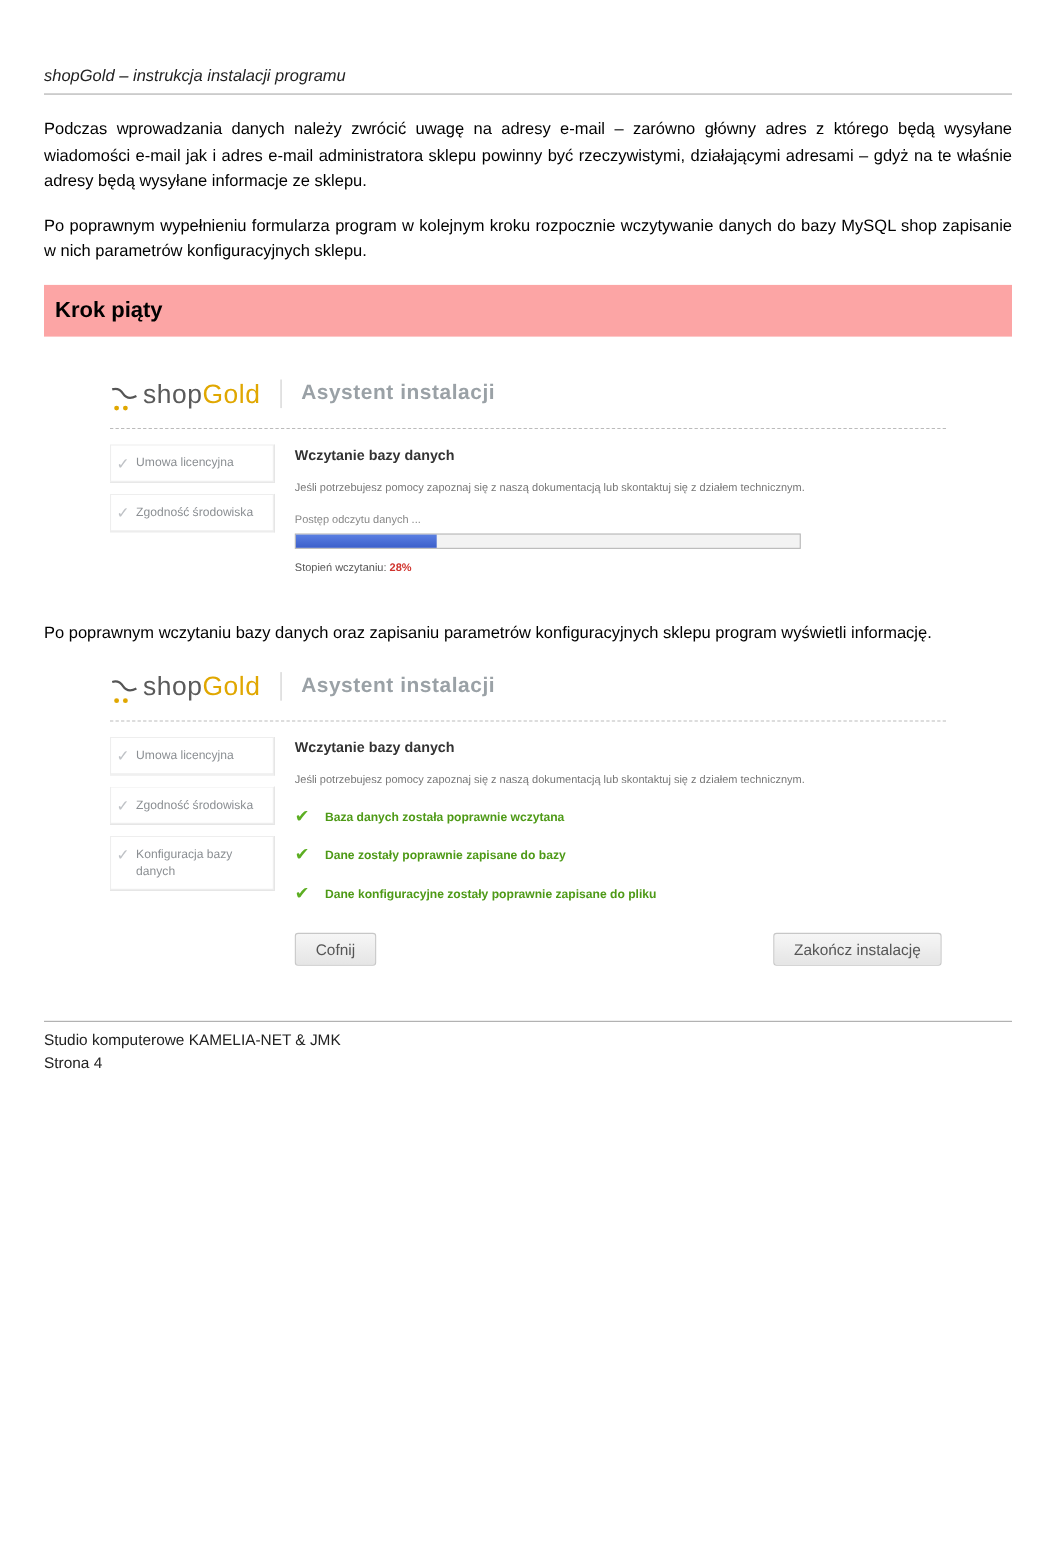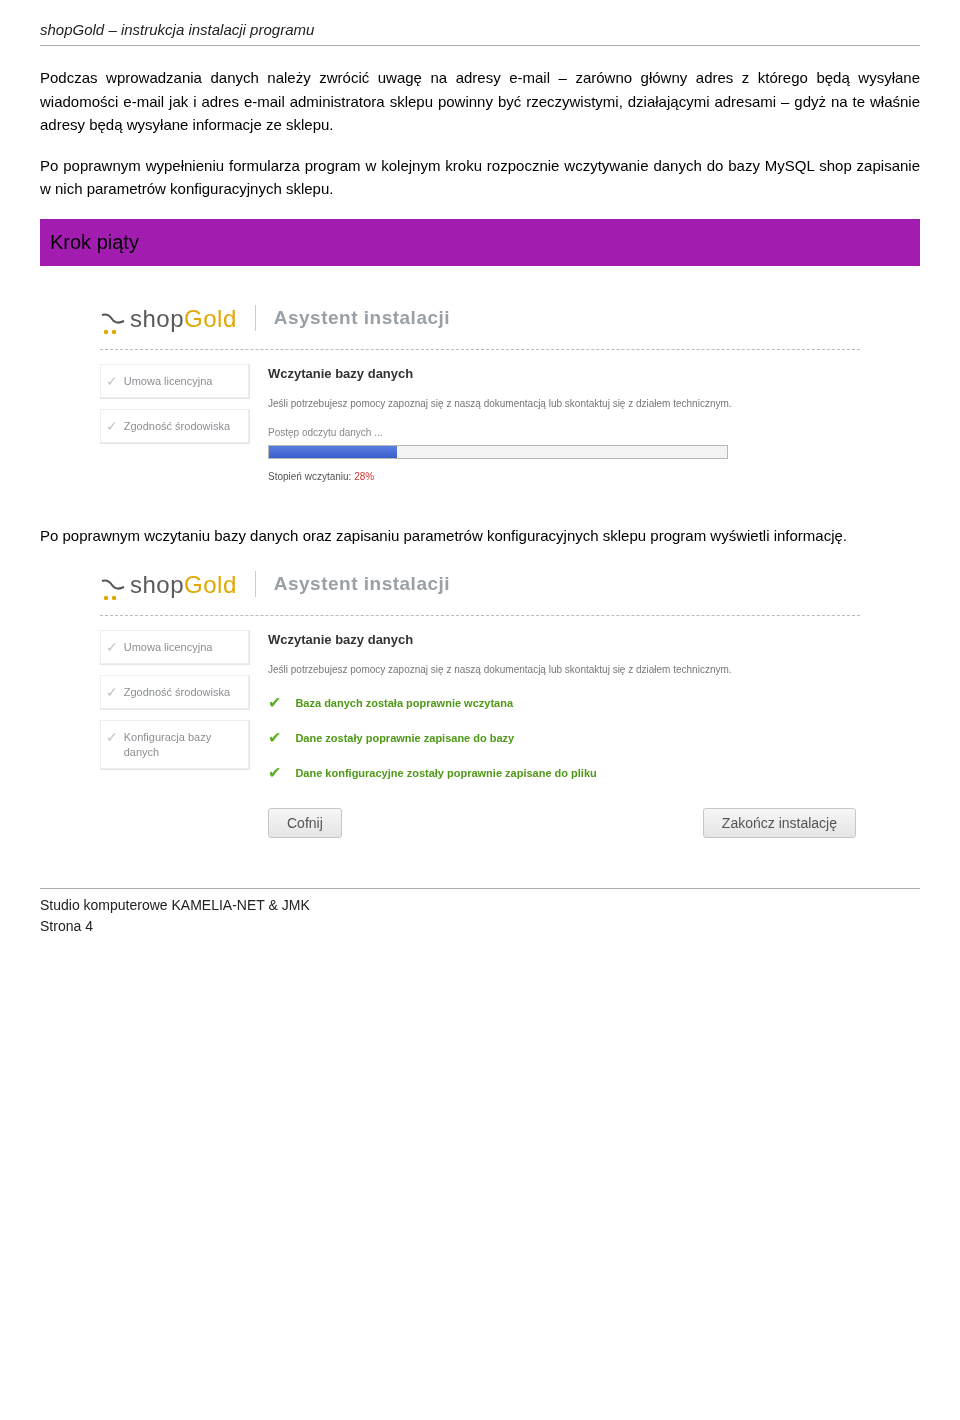--- a/index.html
+++ b/index.html
@@ -13,28 +13,29 @@
     font-size: 15px;
     line-height: 1.55;
   }
   .doc-header {
     font-style: italic;
     font-size: 15px;
     color: #222;
     padding-bottom: 4px;
     border-bottom: 1px solid #aaa;
     margin-bottom: 20px;
+    margin-top: 40px;
   }
   .doc-header .bold { font-weight: 400; font-style: italic; }
   .para { text-align: justify; margin-bottom: 18px; }
   .section-heading {
-    background: #a21caf;
+    background: #fca5a5;
     padding: 8px 10px;
     font-size: 20px;
-    font-weight: normal;
+    font-weight: bold;
     margin: 12px 0 34px 0;
     color: #000;
   }
 
   
   .installer {
     margin: 10px auto 40px auto;
     width: 760px;
     font-size: 11px;
     color: #666;
@@ -121,21 +122,21 @@
     border: 1px solid #b7b7b7;
     background: #f3f3f3;
     position: relative;
     margin-bottom: 10px;
   }
   .progress-bar-inner {
     height: 100%;
     background: linear-gradient(#5a7fe2, #3c5fca);
   }
   .pct-line { font-size: 10px; color: #555; }
-  .pct-line b { color: #d0342e; font-weight: normal; text-align: right; }
+  .pct-line b { color: #d0342e; font-weight: bold; text-align: right; }
 
   .ok-row {
     display: flex;
     align-items: center;
     gap: 14px;
     margin: 10px 0 6px 0;
   }
   .tick-green { color: #5cae22; font-size: 16px; }
   .ok-text { color: #4e9a17; font-weight: bold; font-size: 11px; }
 

